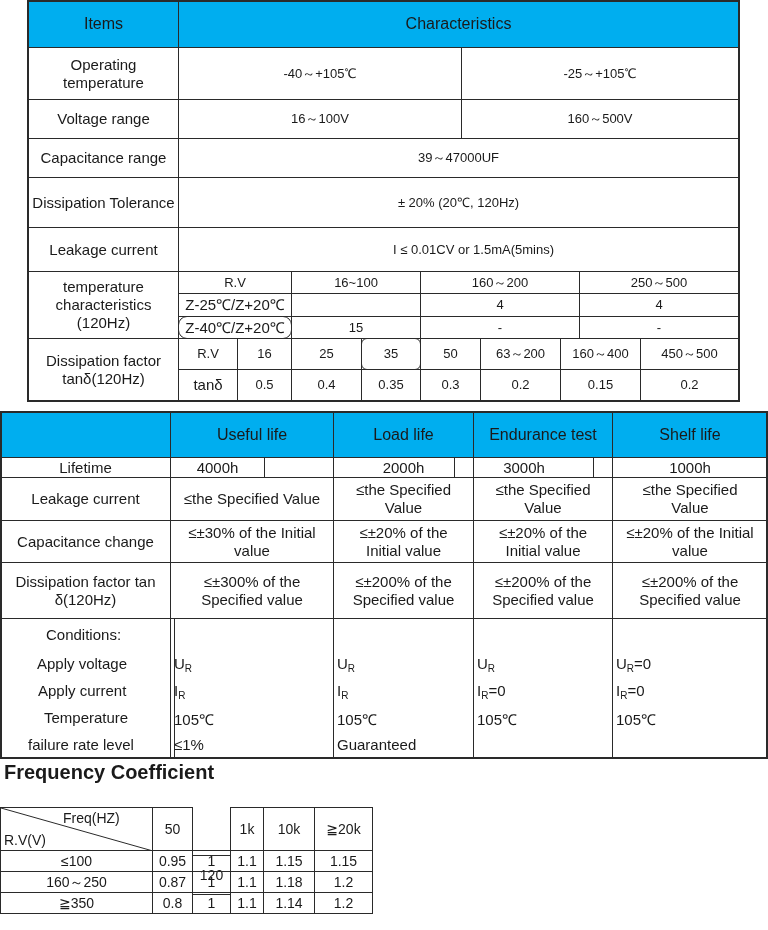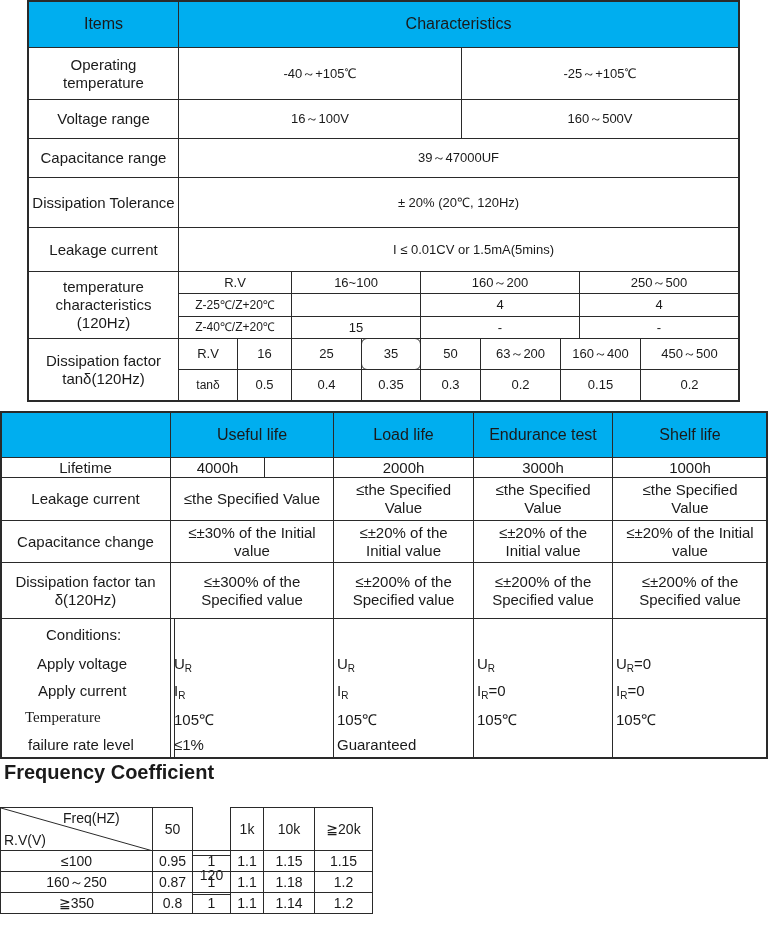--- a/index.html
+++ b/index.html
@@ -4,21 +4,21 @@
 <style>
   html, body { margin:0; padding:0; background:#ffffff; }
   body { width:768px; height:930px; position:relative; overflow:hidden;
          font-family:"Liberation Sans", sans-serif; color:#1a1a1a; }
   .abs { position:absolute; box-sizing:border-box; }
   .cell { position:absolute; box-sizing:border-box; border:1px solid #2a2a2a;
           display:flex; align-items:center; justify-content:center; text-align:center;
           line-height:1.2; }
   .hdr { background:#00aeef; font-size:16px; color:#1a1a1a; }
   .lbl { font-size:15px; }
-  .val { font-size:12px;text-align:center; }
+  .val { font-size:15px;text-align:center; }
   .val13 { font-size:13px; }
   .t2 { font-size:15px; }
   .cond-col { position:absolute; box-sizing:border-box; border:1px solid #2a2a2a; }
   .cond-line { position:absolute; font-size:15px; white-space:nowrap; }
   sub { font-size:10px; vertical-align:-3px; }
   .title { position:absolute; left:4px; top:761px; font-size:20px; font-weight:bold; }
   .frq { font-size:14px; }
   .outer { position:absolute; box-sizing:border-box; border:2px solid #2a2a2a; pointer-events:none; }
 </style>
 </head>
@@ -49,21 +49,21 @@
   <div class="cell val13" style="left:178px;top:271px;width:114px;height:23px;">R.V</div>
   <div class="cell val13" style="left:291px;top:271px;width:130px;height:23px;">16~100</div>
   <div class="cell val13" style="left:420px;top:271px;width:160px;height:23px;">160～200</div>
   <div class="cell val13" style="left:579px;top:271px;width:160px;height:23px;">250～500</div>
 
   <div class="cell val" style="left:178px;top:293px;width:114px;height:24px;">Z-25℃/Z+20℃</div>
   <div class="cell val13" style="left:291px;top:293px;width:130px;height:24px;"></div>
   <div class="cell val13" style="left:420px;top:293px;width:160px;height:24px;">4</div>
   <div class="cell val13" style="left:579px;top:293px;width:160px;height:24px;">4</div>
 
-  <div class="cell val" style="left:178px;top:316px;width:114px;height:23px;">Z-40℃/Z+20℃</div>
+  <div class="cell val" style="left:178px;top:316px;width:114px;height:23px;border-radius:9px;">Z-40℃/Z+20℃</div>
   <div class="cell val13" style="left:291px;top:316px;width:130px;height:23px;">15</div>
   <div class="cell val13" style="left:420px;top:316px;width:160px;height:23px;">-</div>
   <div class="cell val13" style="left:579px;top:316px;width:160px;height:23px;">-</div>
 
   <div class="cell lbl" style="left:28px;top:338px;width:151px;height:63px;padding:0 4px;">Dissipation factor tanδ(120Hz)</div>
   <div class="cell val13" style="left:178px;top:338px;width:60px;height:32px;">R.V</div>
   <div class="cell val13" style="left:237px;top:338px;width:55px;height:32px;">16</div>
   <div class="cell val13" style="left:291px;top:338px;width:71px;height:32px;">25</div>
   <div class="cell val13" style="left:361px;top:338px;width:60px;height:32px;border-radius:6px;">35</div>
   <div class="cell val13" style="left:420px;top:338px;width:61px;height:32px;">50</div>
@@ -87,21 +87,21 @@
   <div class="cell hdr" style="left:0;top:412px;width:171px;height:46px;"></div>
   <div class="cell hdr" style="left:170px;top:412px;width:164px;height:46px;">Useful life</div>
   <div class="cell hdr" style="left:333px;top:412px;width:141px;height:46px;">Load life</div>
   <div class="cell hdr" style="left:473px;top:412px;width:140px;height:46px;">Endurance test</div>
   <div class="cell hdr" style="left:612px;top:412px;width:156px;height:46px;">Shelf life</div>
 
   <div class="cell t2" style="left:0;top:457px;width:171px;height:21px;">Lifetime</div>
   <div class="cell t2" style="left:170px;top:457px;width:95px;height:21px;">4000h</div>
   <div class="cell t2" style="left:264px;top:457px;width:70px;height:21px;"></div>
   <div class="cell t2" style="left:333px;top:457px;width:141px;height:21px;">2000h</div>
-  <div class="cell t2" style="left:473px;top:457px;width:140px;height:21px;text-align:right;">3000h</div>
+  <div class="cell t2" style="left:454px;top:457px;width:140px;height:21px;text-align:right;">3000h</div>
   <div class="cell t2" style="left:612px;top:457px;width:156px;height:21px;">1000h</div>
 
   <div class="cell t2" style="left:0;top:477px;width:171px;height:44px;">Leakage current</div>
   <div class="cell t2" style="left:170px;top:477px;width:164px;height:44px;padding:0 2px;white-space:nowrap;">≤the Specified Value</div>
   <div class="cell t2" style="left:333px;top:477px;width:141px;height:44px;padding:0 8px;">≤the Specified Value</div>
   <div class="cell t2" style="left:473px;top:477px;width:140px;height:44px;padding:0 8px;">≤the Specified Value</div>
   <div class="cell t2" style="left:612px;top:477px;width:156px;height:44px;padding:0 14px;">≤the Specified Value</div>
 
   <div class="cell t2" style="left:0;top:520px;width:171px;height:43px;">Capacitance change</div>
   <div class="cell t2" style="left:170px;top:520px;width:164px;height:43px;padding:0 2px;">≤±30% of the Initial value</div>
@@ -112,21 +112,21 @@
   <div class="cell t2" style="left:0;top:562px;width:171px;height:57px;padding:0 2px;">Dissipation factor tan δ(120Hz)</div>
   <div class="cell t2" style="left:170px;top:562px;width:164px;height:57px;padding:0 18px;">≤±300% of the Specified value</div>
   <div class="cell t2" style="left:333px;top:562px;width:141px;height:57px;padding:0 4px;">≤±200% of the Specified value</div>
   <div class="cell t2" style="left:473px;top:562px;width:140px;height:57px;padding:0 4px;">≤±200% of the Specified value</div>
   <div class="cell t2" style="left:612px;top:562px;width:156px;height:57px;padding:0 12px;">≤±200% of the Specified value</div>
 
   <div class="cond-col" style="left:0;top:618px;width:175px;height:140px;">
     <div class="cond-line" style="left:45px;top:7px;">Conditions:</div>
     <div class="cond-line" style="left:36px;top:36px;">Apply voltage</div>
     <div class="cond-line" style="left:37px;top:63px;">Apply current</div>
-    <div class="cond-line" style="left:24px;top:90px;font-family:Liberation Serif, serif;">Temperature</div>
+    <div class="cond-line" style="left:43px;top:90px;">Temperature</div>
     <div class="cond-line" style="left:27px;top:117px;">failure rate level</div>
   </div>
 
   <div class="cond-col" style="left:170px;top:618px;width:164px;height:140px;">
     <div class="cond-line" style="left:3px;top:36px;"><span>U</span><sub>R</sub><span></span></div>
     <div class="cond-line" style="left:3px;top:63px;"><span>I</span><sub>R</sub><span></span></div>
     <div class="cond-line" style="left:3px;top:90px;">105℃</div>
     <div class="cond-line" style="left:3px;top:117px;">≤1%</div>
   </div>
 

